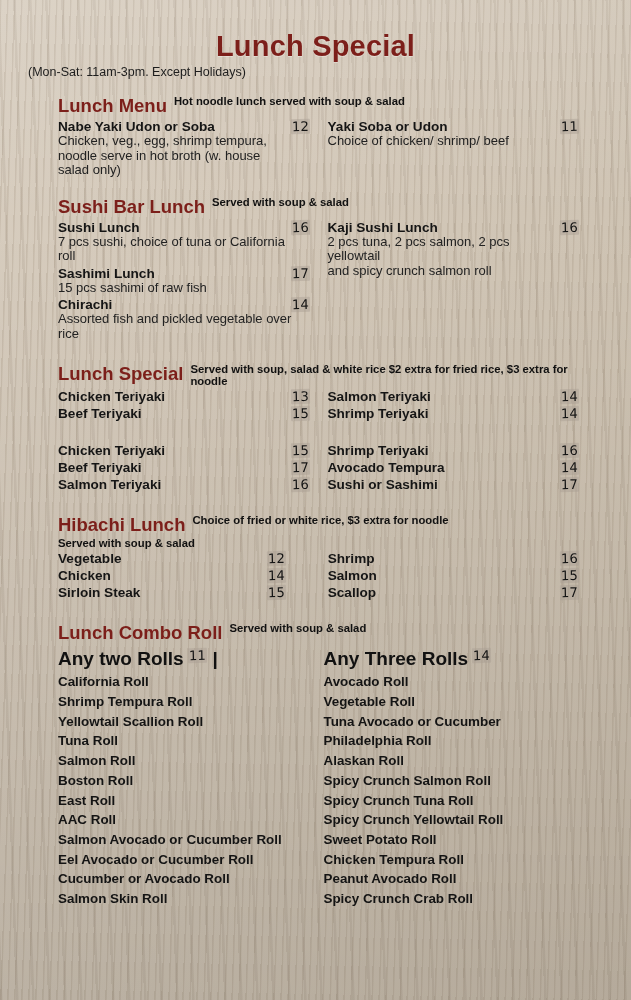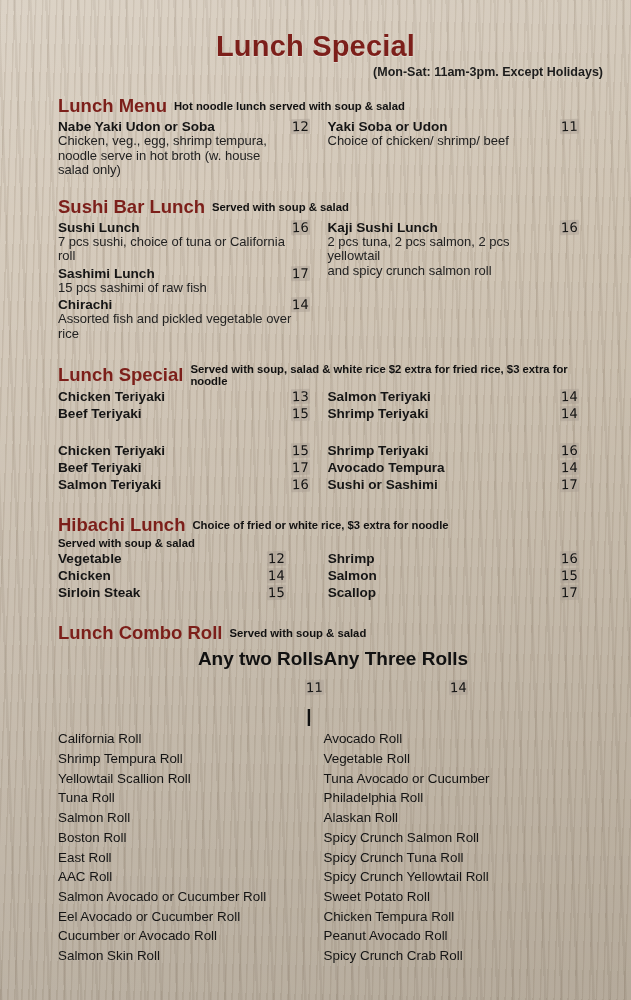--- a/index.html
+++ b/index.html
@@ -45,32 +45,32 @@
   .doc-title {
     text-align: center;
     color: #7c1f1a;
     font-weight: bold;
     font-size: 29px;
     letter-spacing: 0.2px;
     margin: 8px 0 2px 0;
     text-shadow: 0 1px 0 rgba(255,255,255,0.35);
   }
   .doc-subtitle {
-    text-align: right;
+    text-align: left;
     color: #1d1d1d;
-    font-weight: bold;
+    font-weight: normal;
     font-size: 12.5px;
     margin-bottom: 16px;
   }
 
   
   .section { margin: 0 0 6px 0; padding: 0 14px 0 30px; }
   .sec-head {
     display: flex;
-    align-items: center;
+    align-items: flex-start;
     gap: 7px;
     margin-bottom: 2px;
   }
   .sec-title {
     color: #7c1f1a;
     font-weight: bold;
     font-size: 18.5px;
     white-space: nowrap;
   }
   .sec-note {
@@ -126,42 +126,41 @@
   .grid-list .item-row { margin-bottom: 2px; }
 
   
   .combo-head {
     display: flex;
     align-items: baseline;
     margin: 4px 0 2px 0;
   }
   .combo-left, .combo-right {
     display: flex;
-    align-items: flex-end;
-    gap: 10px;
-    flex-direction: column;
+    align-items: flex-start;
+    gap: 4px;
   }
   .combo-left { width: 50%; }
   .combo-title {
     font-size: 19px;
     font-weight: bold;
     color: #111;
   }
   .combo-div {
     color: #111;
     font-size: 19px;
     font-weight: bold;
     padding: 0 12px 0 2px;
   }
   .roll-cols { display: flex; }
   .roll-col { width: 50%; }
   .roll {
     font-size: 13.4px;
     color: #141414;
-    font-weight: normal;
+    font-weight: bold;
     line-height: 1.47;
   }
   .spacer-10 { height: 10px; }
   .spacer-14 { height: 14px; }
 </style>
 </head>
 <body>
 
 <div id="menu-page">
   <div class="sheet">

